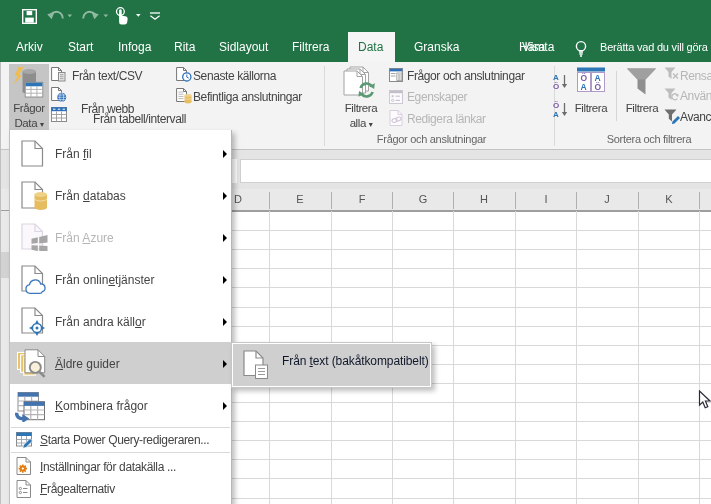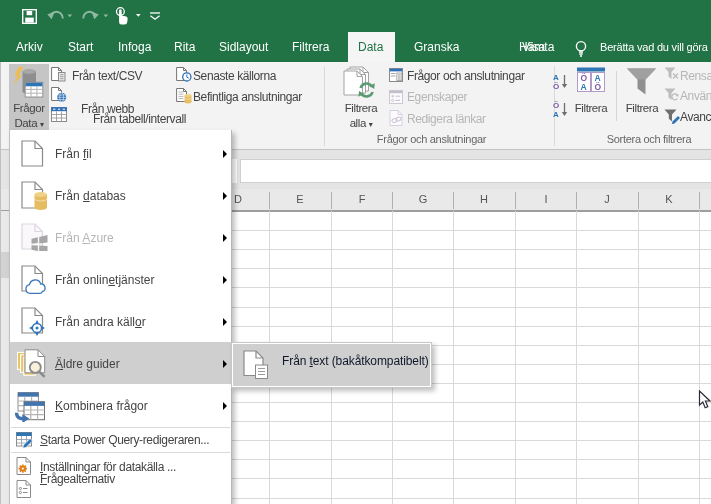--- a/index.html
+++ b/index.html
@@ -145,21 +145,21 @@
 <div class="marrow" style="top:192px;"></div>
 <div class="marrow" style="top:234px;"></div>
 <div class="marrow" style="top:276px;"></div>
 <div class="marrow" style="top:318px;"></div>
 <div class="marrow" style="top:360px;"></div>
 <div class="marrow" style="top:402px;"></div>
 <div class="abs" style="left:11px;top:427px;width:219px;height:1px;background:#d9d9d9;"></div>
 <div class="mitem" style="left:40px;top:433px;letter-spacing:-0.35px;"><u>S</u>tarta Power Query-redigeraren...</div>
 <div class="abs" style="left:11px;top:452px;width:219px;height:1px;background:#d9d9d9;"></div>
 <div class="mitem" style="left:40px;top:460px;letter-spacing:-0.35px;"><u>I</u>nställningar för datakälla ...</div>
-<div class="mitem" style="left:40px;top:472px;letter-spacing:-0.35px;"><u>F</u>rågealternativ</div>
+<div class="mitem" style="left:40px;top:482px;letter-spacing:-0.35px;"><u>F</u>rågealternativ</div>
 
 
 <div class="abs" style="left:231px;top:342px;width:201px;height:46px;background:#fff;border:1px solid #c6c6c6;box-shadow:3px 3px 5px rgba(0,0,0,0.25);"></div>
 <div class="abs" style="left:233px;top:344px;width:197px;height:42px;background:#cfcfcf;"></div>
 <div class="abs" style="left:282px;top:354px;font-size:12px;color:#0f172a;white-space:nowrap;letter-spacing:-0.1px;">Från <u>t</u>ext (bakåtkompatibelt)</div>
 
 <div class="abs" style="left:0;top:62px;width:1px;height:442px;background:#c0c0c0;"></div>
 
 <svg class="abs" style="left:22px;top:9px;" width="15" height="15" viewBox="0 0 15 15">
   <rect x="0.7" y="0.7" width="13.6" height="13.6" fill="none" stroke="#fff" stroke-width="1.4"></rect>

